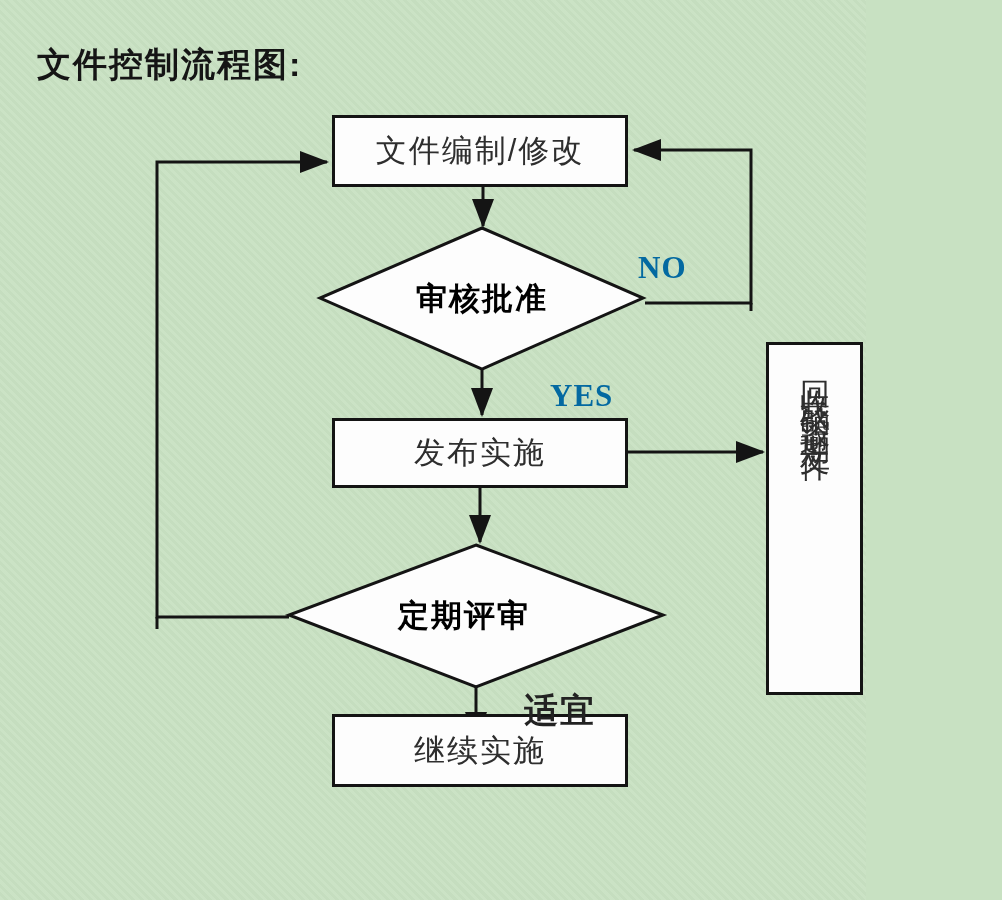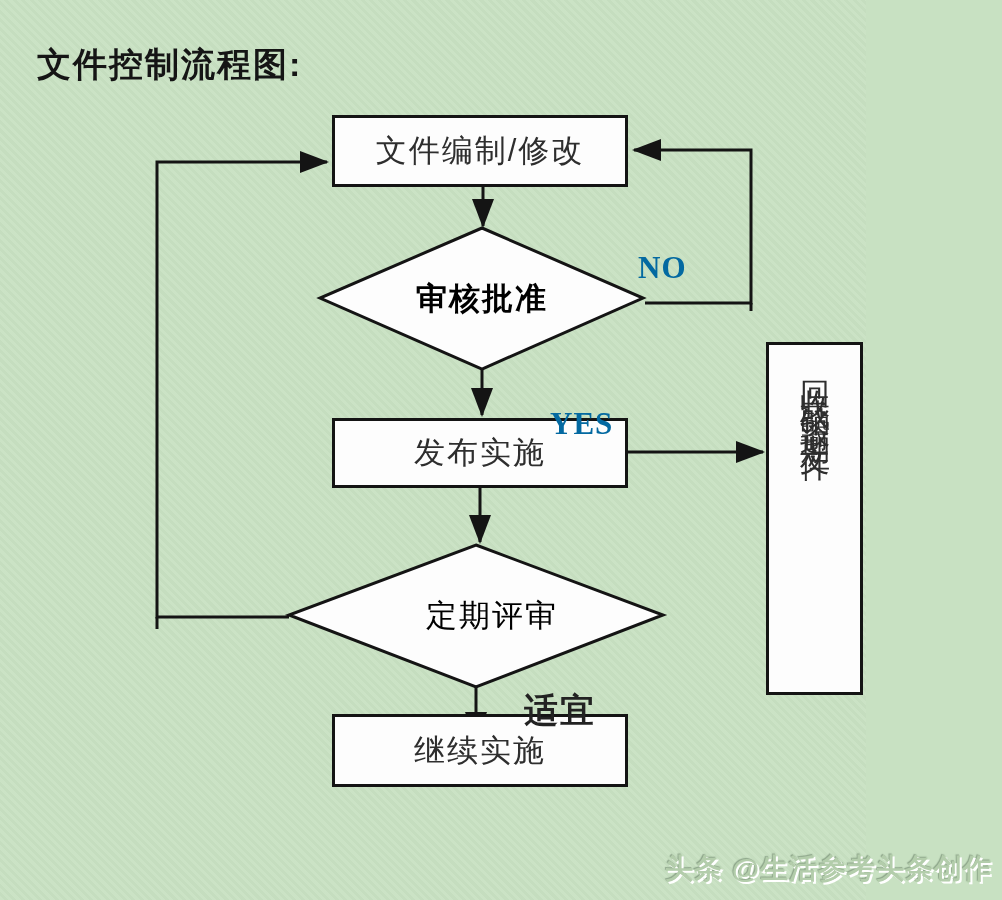--- a/index.html
+++ b/index.html
@@ -55,30 +55,30 @@
   }
 
   .diamond-label {
     position: absolute;
     width: 240px; height: 40px; line-height: 40px;
     text-align: center;
     font-size: 31px; color: #000000;
     letter-spacing: 2px;
   }
   .label-review   { left: 362px; top: 279px; font-weight: 600; }
-  .label-periodic { left: 372px; top: 596px; font-weight: 400; }
+  .label-periodic { left: 344px; top: 596px; font-weight: 700; }
 
   .edge-label-latin {
     position: absolute;
     font-family: "Liberation Serif", serif;
     font-size: 31px; font-weight: 600; color: #0369a1;
     letter-spacing: 1px;
   }
   .lbl-no  { left: 638px; top: 250px; }
-  .lbl-yes { left: 550px; top: 378px; margin-top: 28px; }
+  .lbl-yes { left: 550px; top: 378px; }
 
   .edge-label-cjk {
     position: absolute;
     font-size: 34px; font-weight: 600; color: #222;
     letter-spacing: 2px;
   }
   .lbl-unsuitable { left: 188px; top: 545px; }
   .lbl-suitable   { left: 524px; top: 688px; }
 
   .watermark {
@@ -136,15 +136,14 @@
     <span class="vertical-text">回收或销毁逾期文件</span>
   </div>
 
   <div class="diamond-label label-review">审核批准</div>
   <div class="diamond-label label-periodic">定期评审</div>
 
   <div class="edge-label-latin lbl-no">NO</div>
   <div class="edge-label-latin lbl-yes">YES</div>
   <div class="edge-label-cjk lbl-suitable">适宜</div>
 
-  <div class="watermark">头条 @生活参考头条创作</div>
 
 </div>
 
 </body></html>

